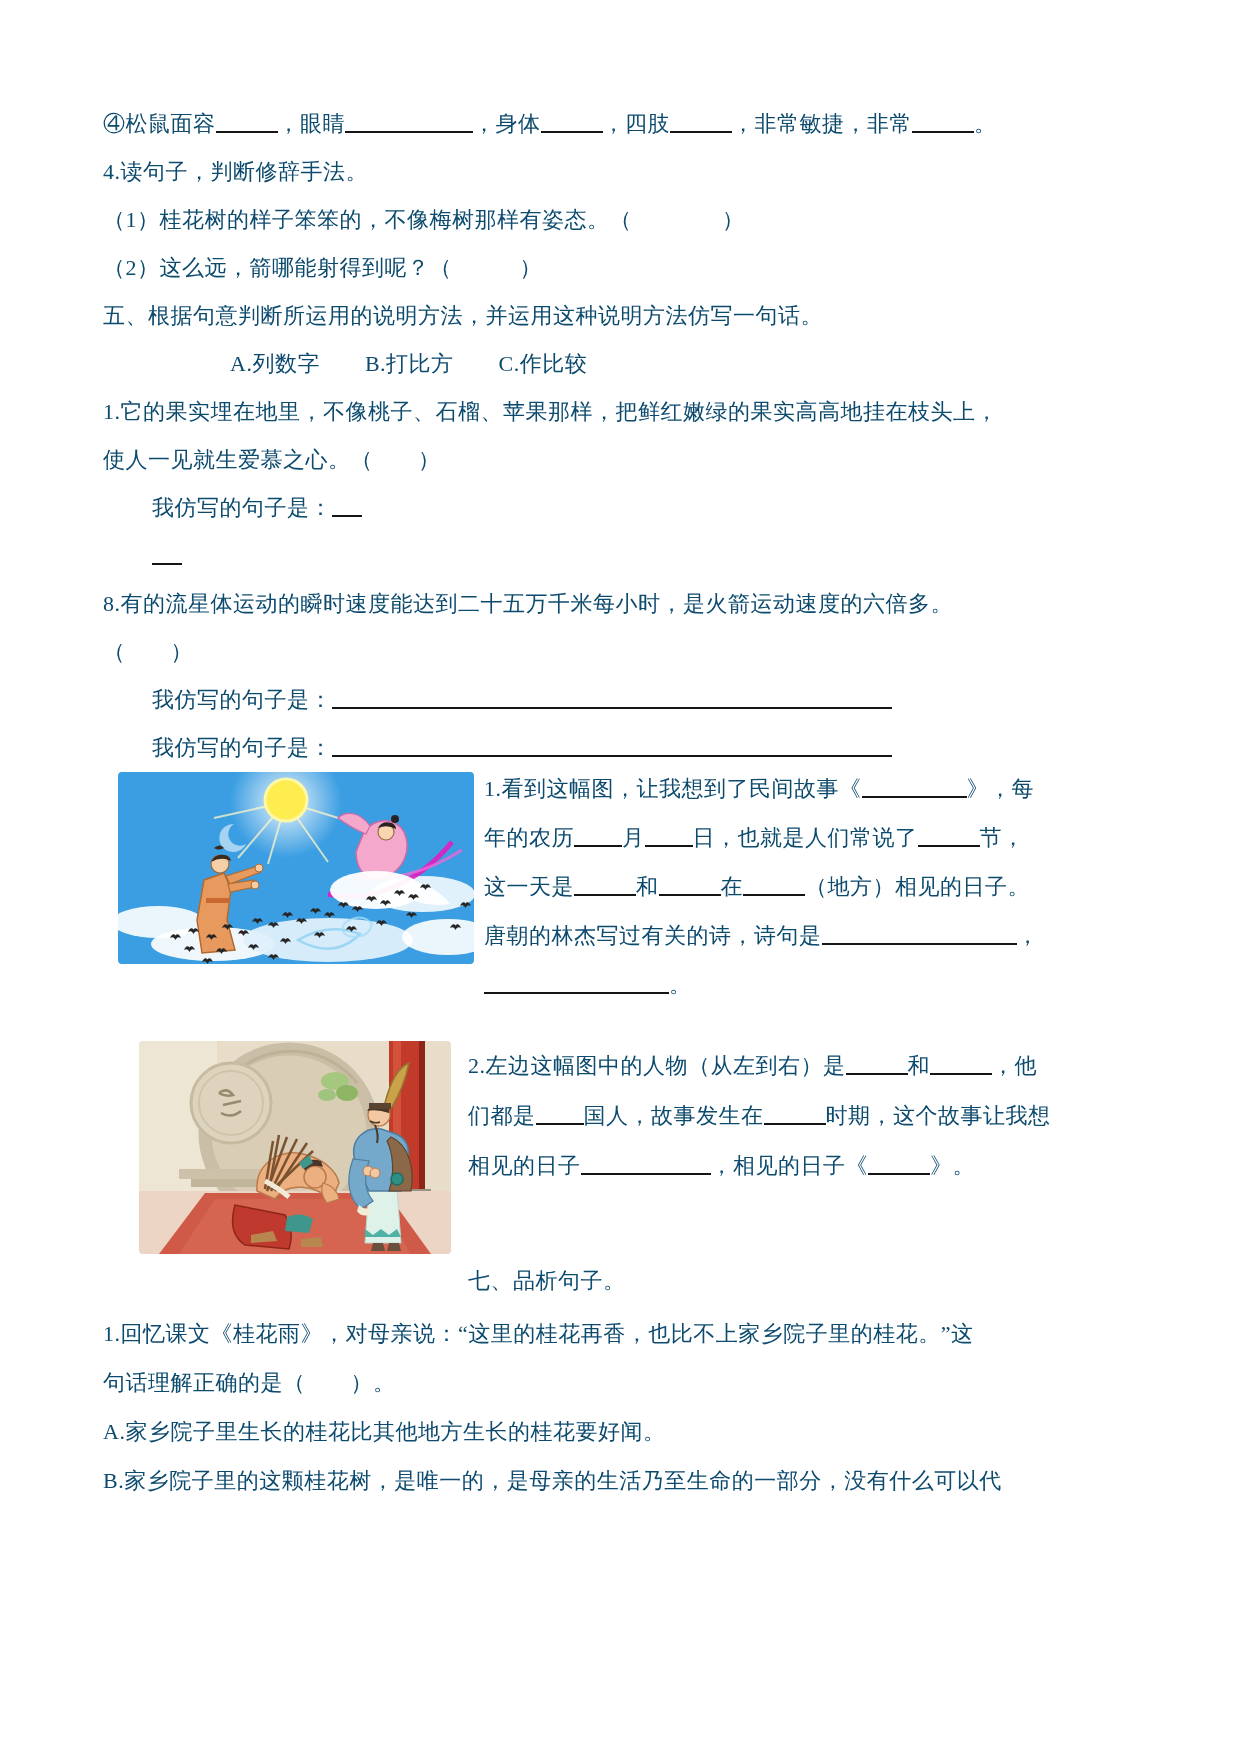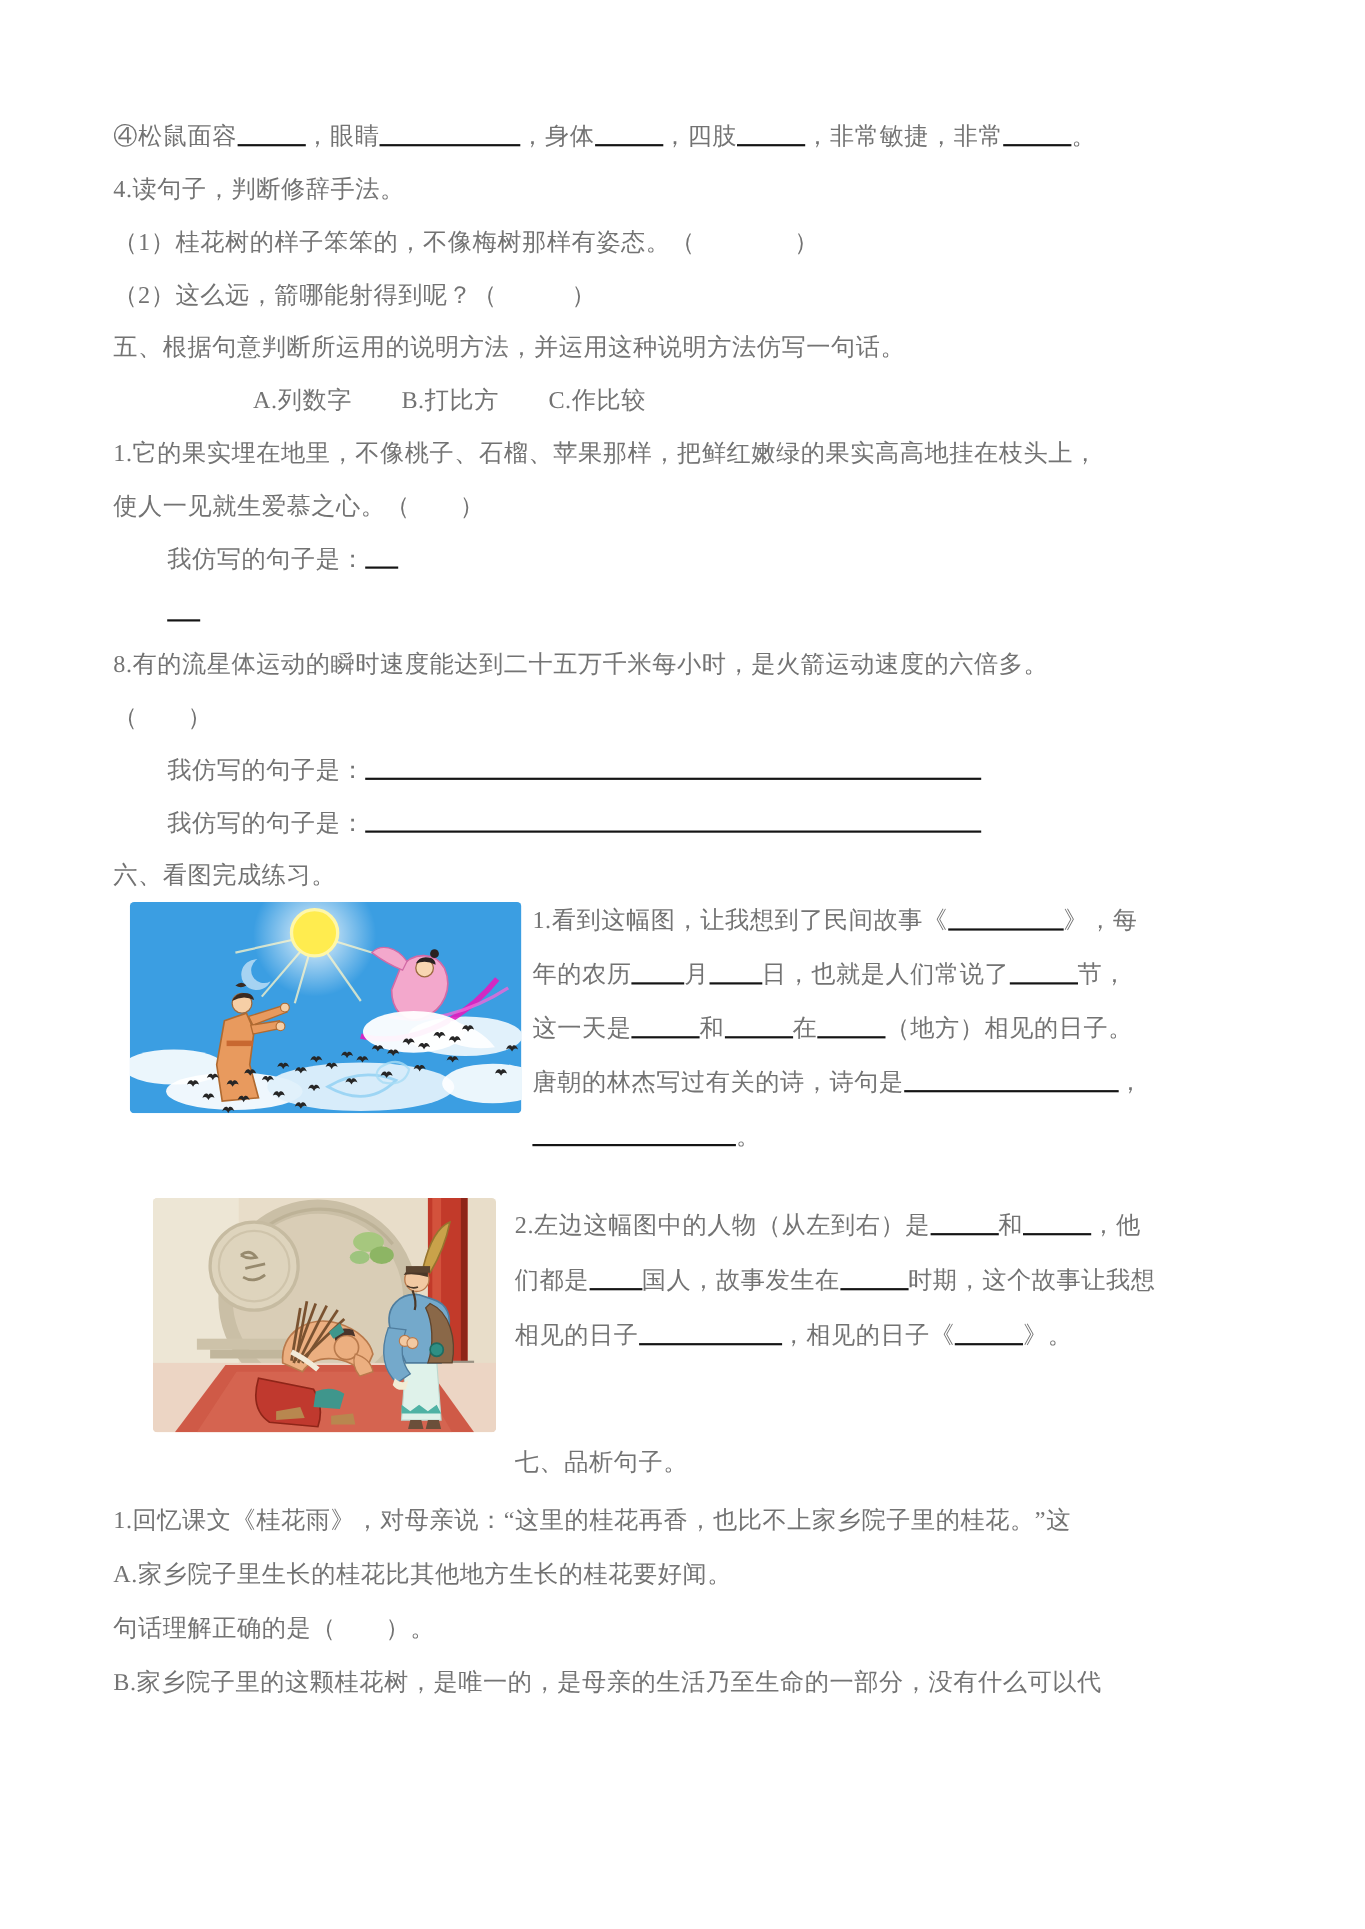--- a/index.html
+++ b/index.html
@@ -3,21 +3,21 @@
 <meta charset="utf-8">
 <style>
   html,body{margin:0;padding:0;background:#ffffff;}
   .page{
     position:relative;
     width:1241px;height:1754px;
     box-sizing:border-box;
     background:#ffffff;
     padding:100px 100px 0 103px;
     font-family:"Liberation Serif","DejaVu Serif",serif;
-    color:#737373;
+    color:#0c4a6e;
     font-size:22px;
     overflow:hidden;
   }
   .line{line-height:48px;white-space:nowrap;}
   .top-sec .line{line-height:48px;}
   .t{letter-spacing:0.5px;}
   .bl{
     display:inline-block;
     height:1.0em;
     border-bottom:2px solid #151515;
@@ -49,21 +49,20 @@
       <div class="line"><span class="t">五、根据句意判断所运用的说明方法，并运用这种说明方法仿写一句话。</span></div>
       <div class="line" style="padding-left: 127px;"><span class="t">A.列数字　　B.打比方　　C.作比较</span></div>
       <div class="line"><span class="t">1.它的果实埋在地里，不像桃子、石榴、苹果那样，把鲜红嫩绿的果实高高地挂在枝头上，</span></div>
       <div class="line"><span class="t">使人一见就生爱慕之心。（　　）</span></div>
       <div class="line" style="padding-left: 49px;"><span class="t">我仿写的句子是：</span><span class="bl" style="width: 30px;"></span></div>
       <div class="line" style="padding-left: 49px;"><span class="bl" style="width: 30px;"></span></div>
       <div class="line"><span class="t">8.有的流星体运动的瞬时速度能达到二十五万千米每小时，是火箭运动速度的六倍多。</span></div>
       <div class="line"><span class="t">（　　）</span></div>
       <div class="line" style="padding-left: 49px;"><span class="t">我仿写的句子是：</span><span class="bl" style="width: 560px;"></span></div>
       <div class="line" style="padding-left: 49px;"><span class="t">我仿写的句子是：</span><span class="bl" style="width: 560px;"></span></div>
-      <div class="line"><span class="t">六、看图完成练习。</span></div>
     </div>
 
   <div class="figrow figrow1">
     <svg class="illu" width="356" height="192" viewBox="0 0 356 192">
       <defs>
         <radialGradient id="g-sun" cx="50%" cy="50%" r="50%">
           <stop offset="0%" stop-color="#ffffff" stop-opacity="0.9"></stop>
           <stop offset="100%" stop-color="#ffffff" stop-opacity="0"></stop>
         </radialGradient>
         <path id="bird" d="M0,4 C1.5,0 4,-1 5.5,1.5 C7,-1 9.5,0 11,4 C8.5,2.5 7,3 5.5,6 C4,3 2.5,2.5 0,4 Z" fill="#262626"></path>
@@ -235,18 +234,18 @@
           <div class="line"><span class="t">2.左边这幅图中的人物（从左到右）是</span><span class="bl" style="width: 62px;"></span><span class="t">和</span><span class="bl" style="width: 62px;"></span><span class="t">，他</span></div>
           <div class="line"><span class="t">们都是</span><span class="bl" style="width: 48px;"></span><span class="t">国人，故事发生在</span><span class="bl" style="width: 62px;"></span><span class="t">时期，这个故事让我想</span></div>
           <div class="line"><span class="t">相见的日子</span><span class="bl" style="width: 130px;"></span><span class="t">，相见的日子《</span><span class="bl" style="width: 62px;"></span><span class="t">》。</span></div>
         </div>
       <div class="h7">七、品析句子。</div>
     </div>
   </div>
 
   <div class="bottom-sec">
       <div class="line"><span class="t">1.回忆课文《桂花雨》，对母亲说：“这里的桂花再香，也比不上家乡院子里的桂花。”这</span></div>
+      <div class="line"><span class="t">句话理解正确的是（　　）。</span></div>
       <div class="line"><span class="t">A.家乡院子里生长的桂花比其他地方生长的桂花要好闻。</span></div>
-      <div class="line"><span class="t">句话理解正确的是（　　）。</span></div>
       <div class="line"><span class="t">B.家乡院子里的这颗桂花树，是唯一的，是母亲的生活乃至生命的一部分，没有什么可以代</span></div>
     </div>
 
 </div>
 
 </body></html>

